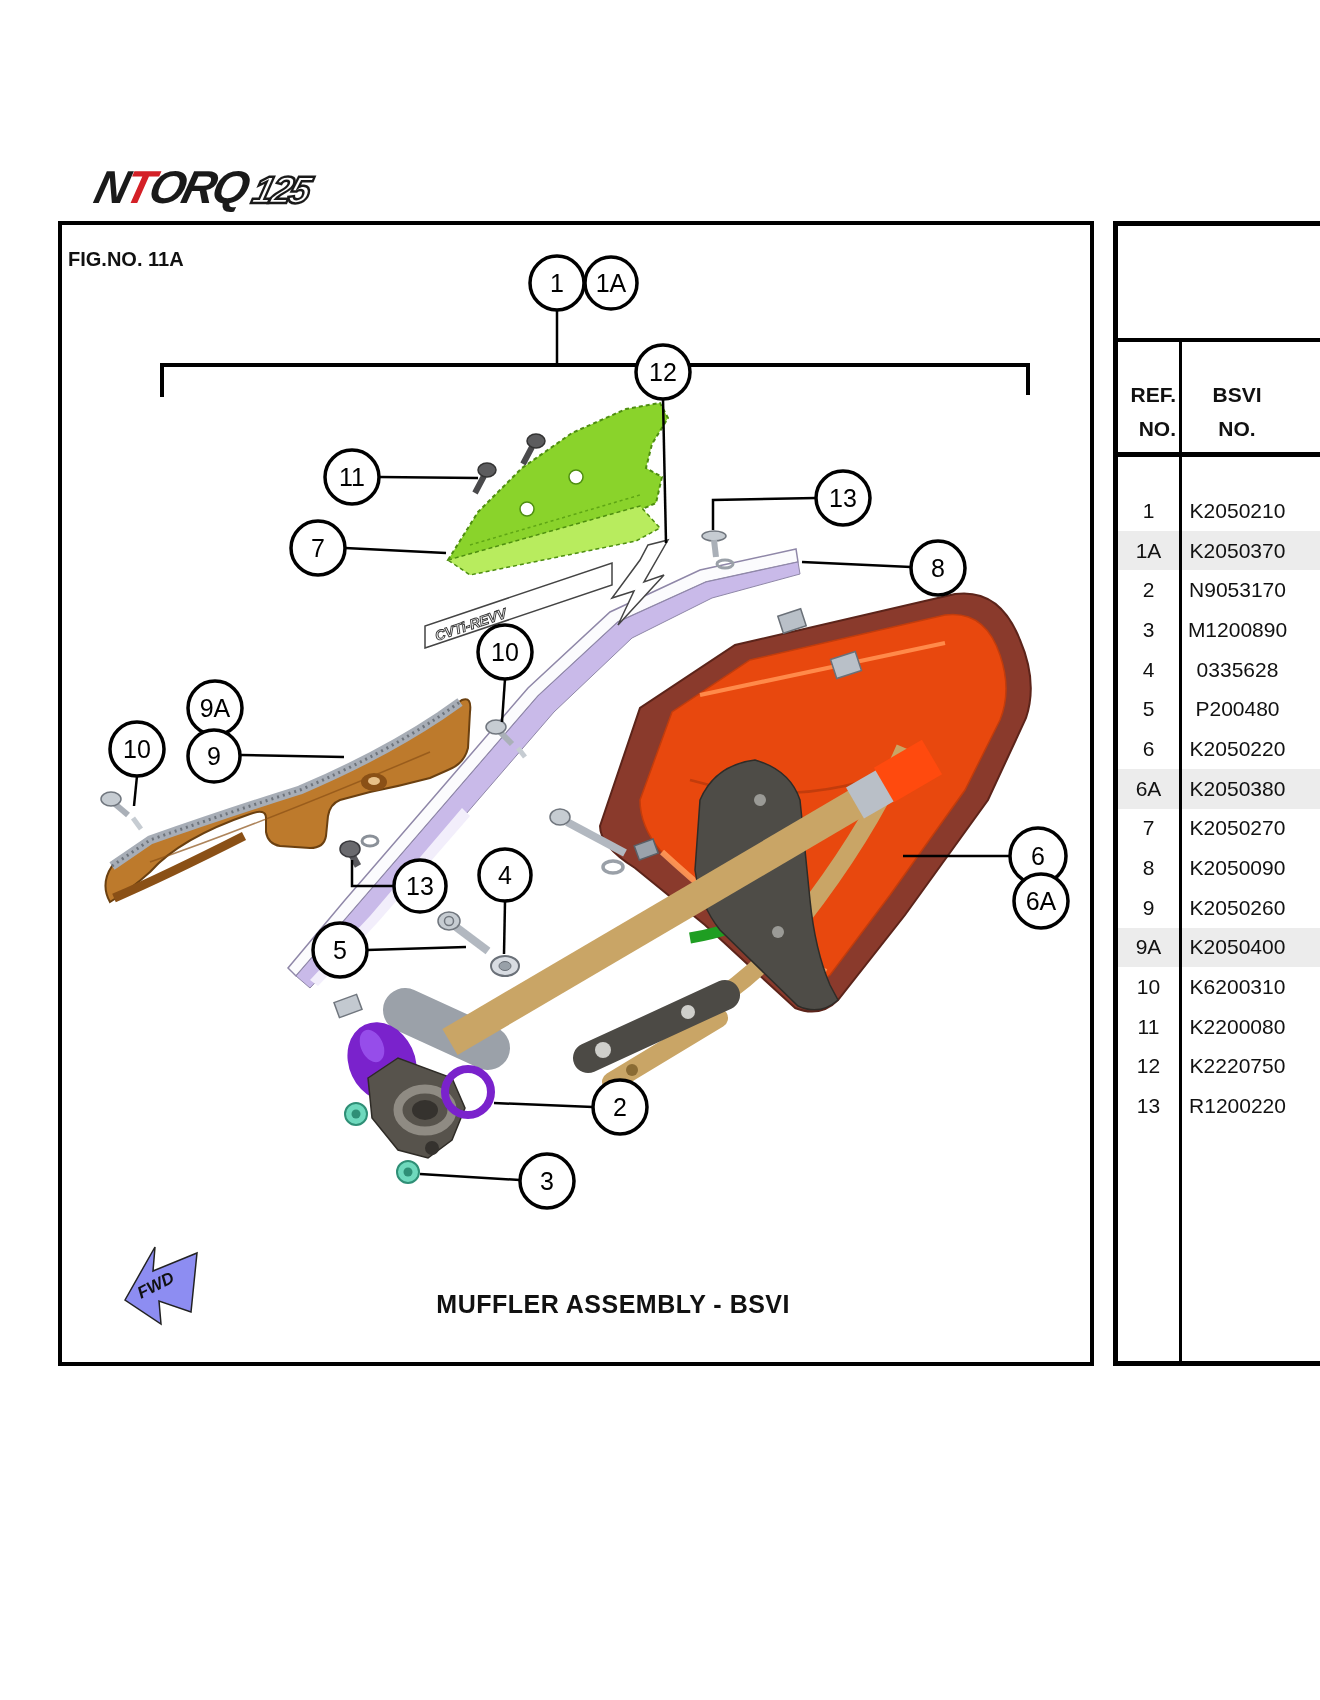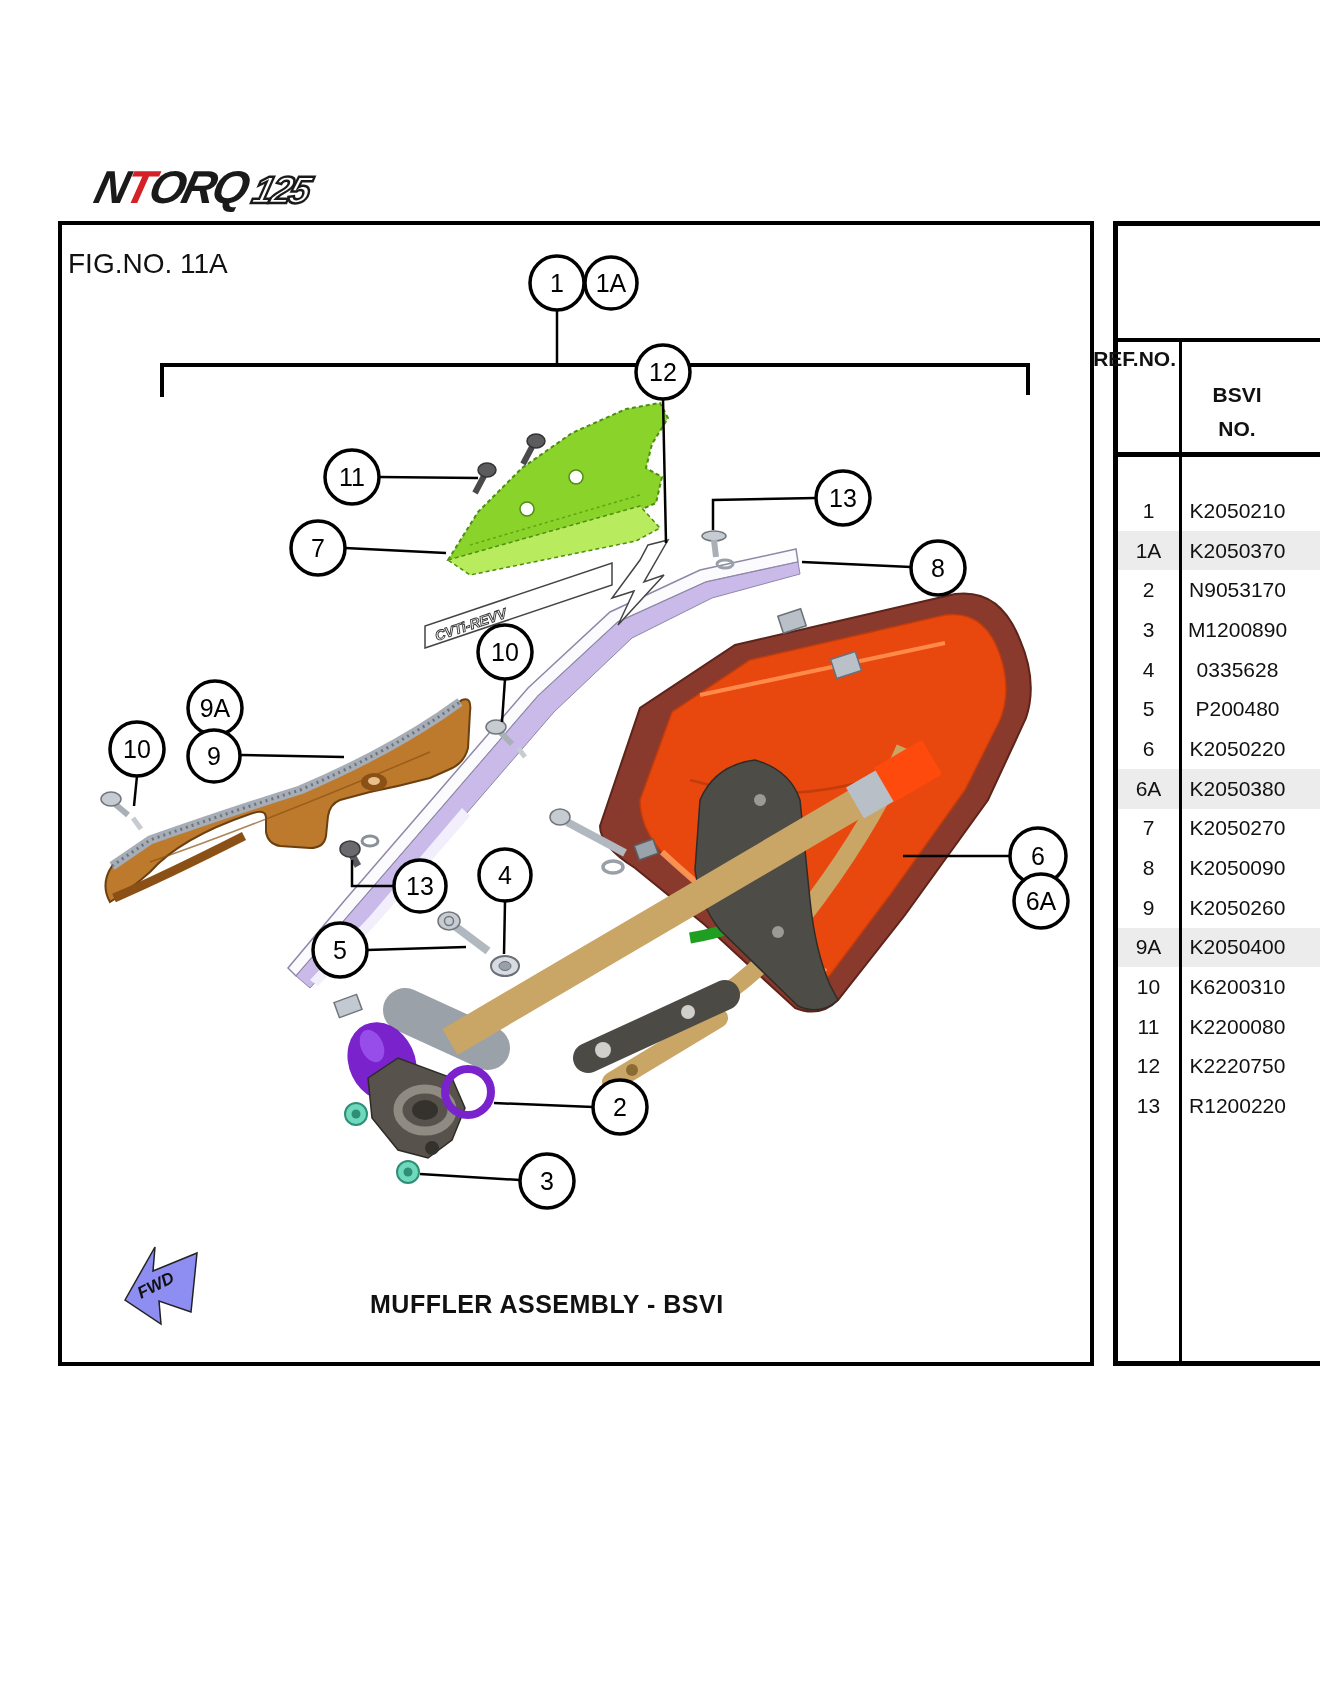--- a/index.html
+++ b/index.html
@@ -6,41 +6,41 @@
   body{width:1320px;height:1700px;position:relative;background:#ffffff;overflow:hidden;
        font-family:"Liberation Sans", sans-serif;color:#111;}
   
   .diagram-panel{position:absolute;left:58px;top:221px;width:1028px;height:1137px;
       border:4px solid #000;background:#fff;}
   .right-panel{position:absolute;left:1113px;top:221px;width:240px;height:1135px;
       border:5px solid #000;border-right:none;background:#fff;}
   .panel-top-box{height:112px;border-bottom:4px solid #000;}
   .table-header{height:110px;border-bottom:5px solid #000;display:flex;
       font-weight:bold;font-size:21px;}
-  .th-col1{width:58px;display:flex;flex-direction:row;justify-content:flex-end;
-      align-items:flex-start;padding-bottom:6px;line-height:34px;}
+  .th-col1{width:58px;display:flex;flex-direction:column;justify-content:flex-end;
+      align-items:flex-end;padding-bottom:6px;line-height:34px;}
   .th-col2{flex:1;display:flex;flex-direction:column;justify-content:flex-end;
       align-items:center;padding-bottom:6px;line-height:34px;padding-right:60px;}
   .col-divider{position:absolute;left:61px;top:116px;bottom:0;width:3px;background:#000;}
   .rows{padding-top:34px;}
   .trow{display:flex;height:39.7px;align-items:center;font-size:21px;}
   .trow.shaded{background:#ececec;}
   .trow .ref{width:61px;text-align:center;}
   .trow .part{flex:1;text-align:center;padding-right:62px;}
   
   .logo{position:absolute;left:96px;top:158px;width:380px;height:58px;background:#fff;
       display:flex;align-items:center;}
   .logo-inner{transform:skewX(-14deg);font-weight:bold;font-style:italic;
       font-size:46px;letter-spacing:-3px;white-space:nowrap;}
   .logo-black{color:#1a1a1a;}
   .logo-red{color:#d42027;}
   .logo-num{font-size:38px;color:#fff;-webkit-text-stroke:2.5px #1a1a1a;margin-left:8px;}
   
-  .fig-label{position:absolute;left:68px;top:248px;font-size:28px;font-weight:normal;}
-  .diagram-title{position:absolute;left:370px;top:1290px;width:420px;text-align:left;
+  .fig-label{position:absolute;left:68px;top:248px;font-size:20px;font-weight:bold;}
+  .diagram-title{position:absolute;left:370px;top:1290px;width:420px;text-align:right;
       font-size:25px;font-weight:bold;letter-spacing:0.5px;}
   
   .art{position:absolute;left:0;top:0;width:1320px;height:1700px;}
   .callout-text{font-size:25px;fill:#000;}
 </style>
 </head>
 <body>
 
 <div class="logo">
   <div class="logo-inner">

